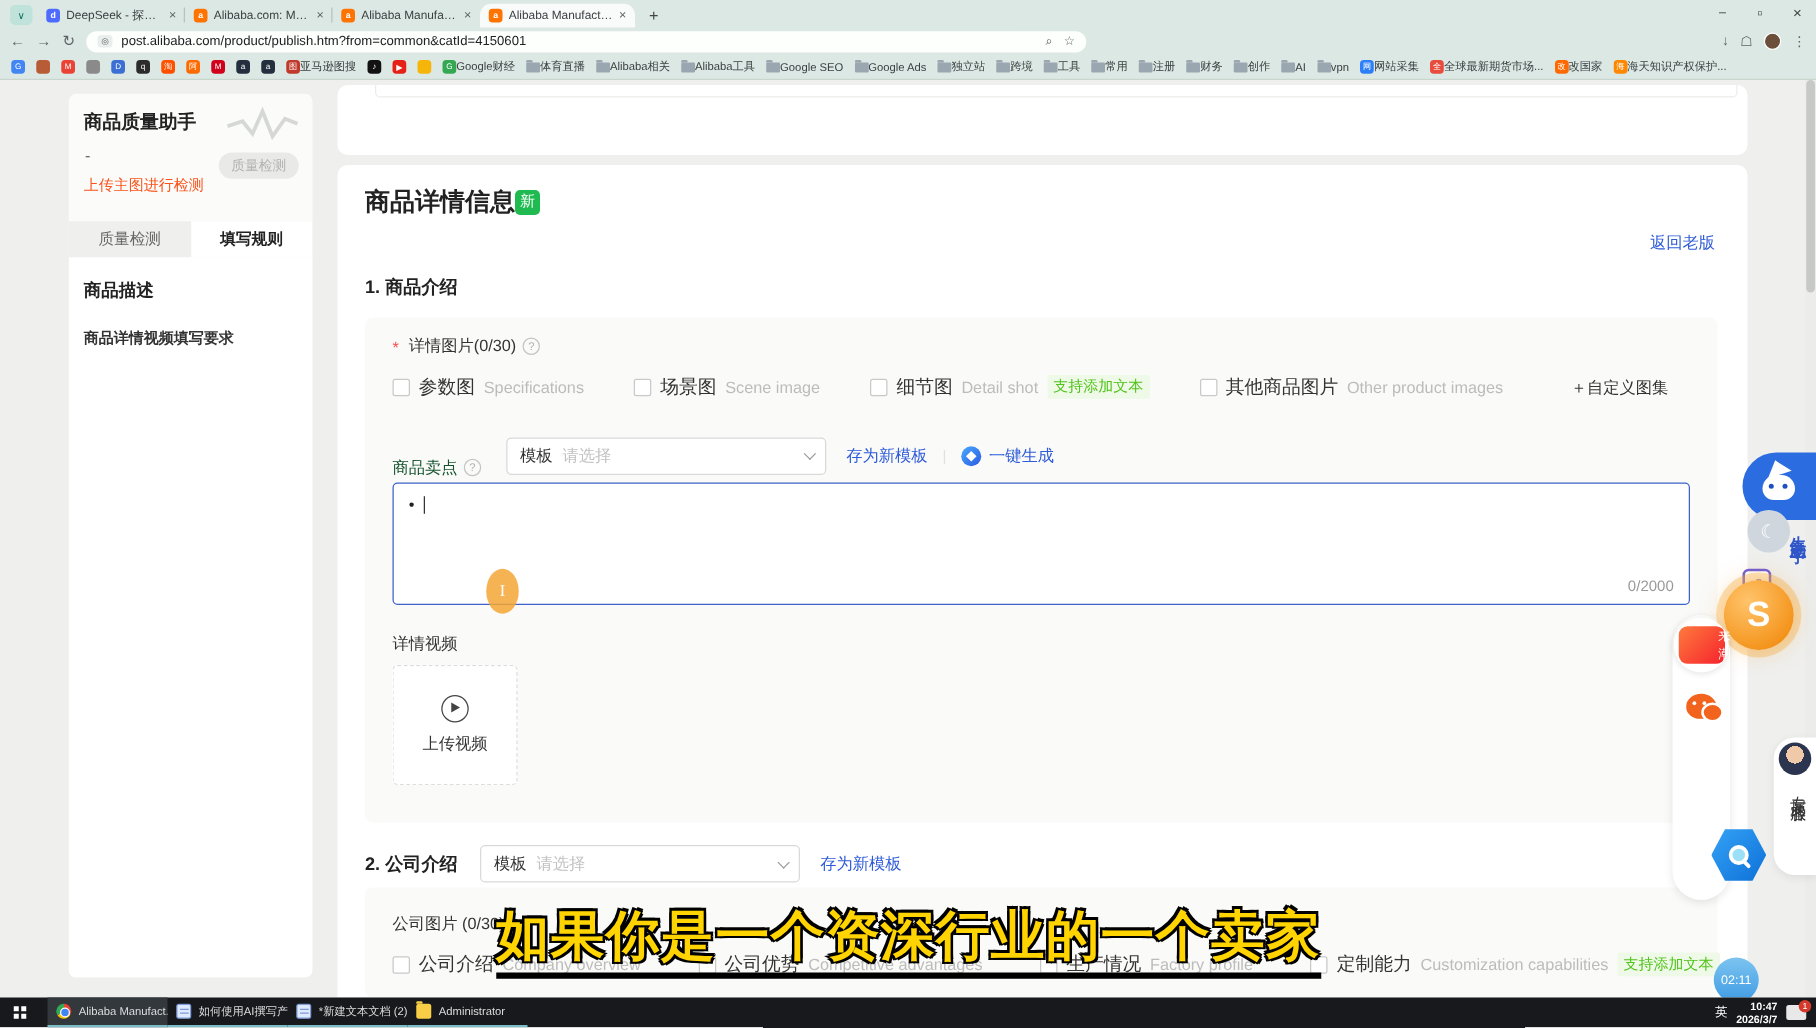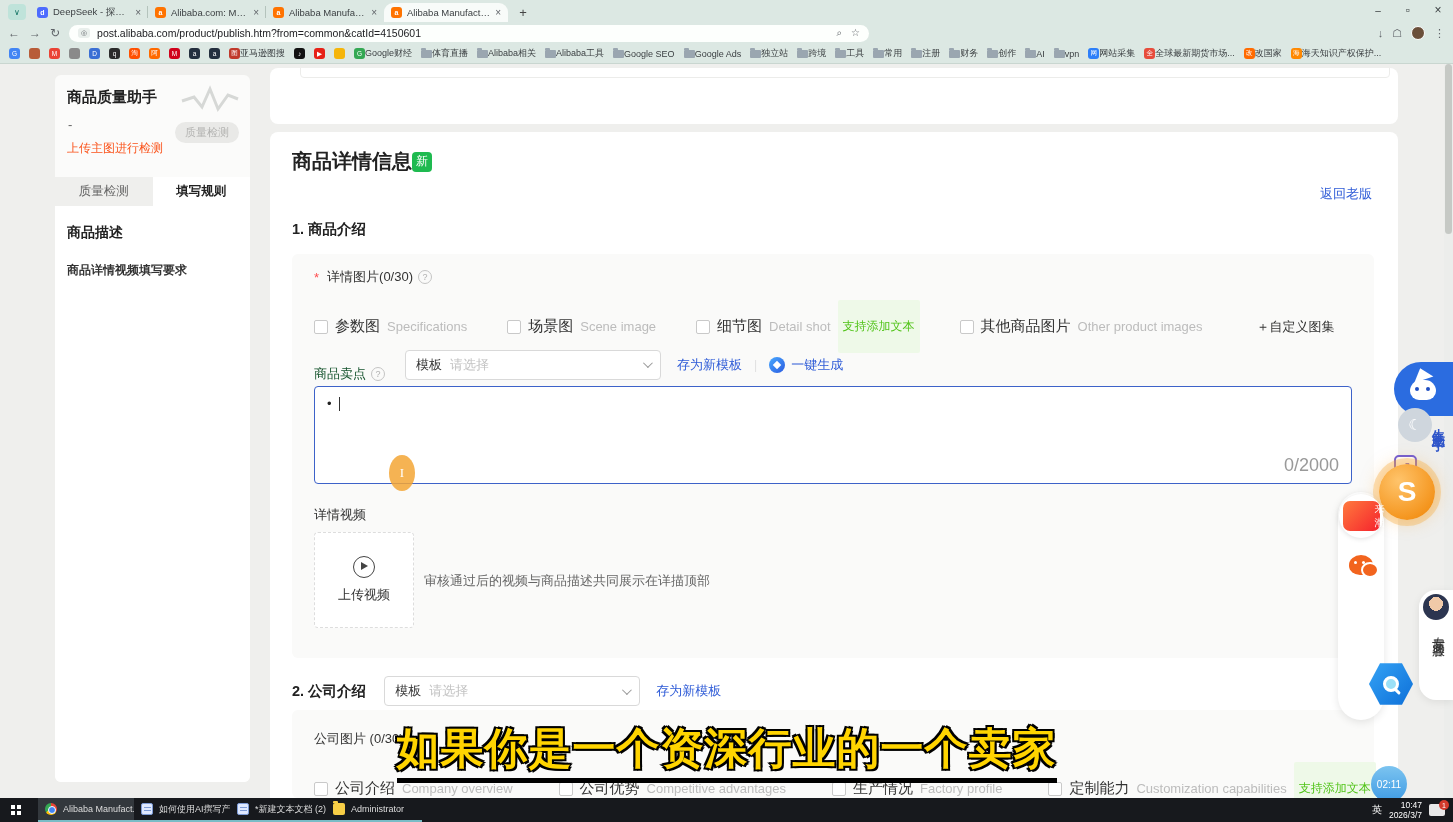--- a/index.html
+++ b/index.html
@@ -104,38 +104,38 @@
   .field-label { position:absolute; font-size:13px; color:#333; display:flex; align-items:center; gap:5px; }
   .qicon { width:14px; height:14px; border-radius:50%; border:1px solid #c4c4c4; color:#b0b0b0; font-size:9px; display:flex; align-items:center; justify-content:center; }
   .qicon::before { content:"?"; }
 
   .cbrow { position:absolute; display:flex; align-items:center; gap:40px; }
   .cb-items { display:contents; }
   .cb-item { display:flex; align-items:center; gap:7px; }
   .cb { width:14px; height:14px; border:1px solid #c9c9c9; border-radius:2px; background:#fff; flex:0 0 auto; }
   .cb-cn { font-size:15px; color:#333; white-space:nowrap; }
   .cb-en { font-size:13px; color:#bcbcbc; white-space:nowrap; }
-  .tag-green { font-size:12px; color:#52c41a; background:#eef9e8; border-radius:2px; padding:18px 5px; white-space:nowrap; }
+  .tag-green { font-size:12px; color:#52c41a; background:#eef9e8; border-radius:2px; padding:1px 5px; white-space:nowrap; }
   .custom-gallery { font-size:13px; color:#333; margin-left:14px; white-space:nowrap; }
 
   .sellrow { position:absolute; left:22px; top:92px; display:flex; align-items:center; }
   .sellrow .field-label-inline { font-size:13px; color:#14532d; display:flex; align-items:center; gap:5px;margin-top:19px; }
   .dropdown { width:256px; height:30px; background:#fff; border:1px solid #d9d9d9; border-radius:4px; display:flex; align-items:center; padding:0 10px; gap:8px; }
   .dd-label { font-size:13px; color:#333; }
   .dd-ph { font-size:13px; color:#c2c2c2; }
   .dd-caret { margin-left:auto; width:7px; height:7px; border-right:1.4px solid #999; border-bottom:1.4px solid #999; transform:rotate(45deg) translateY(-2px); }
   .blue-link { font-size:13px; color:#2e5bd7; white-space:nowrap; }
   .vdiv { color:#e0e0e0; margin:0 12px; font-size:12px; }
   .gen-ic { width:16px; height:16px; border-radius:50%; background:linear-gradient(135deg,#49a9ff,#2b5be0); margin-right:6px; position:relative; }
   .gen-ic::before { content:""; position:absolute; left:5px; top:5px; width:6px; height:6px; background:#fff; transform:rotate(45deg); }
 
   .editor { position:absolute; left:22px; top:132px; width:1038px; height:98px; background:#fff; border:1px solid #3d62c9; border-radius:4px; }
   .ed-bullet { position:absolute; left:12px; top:9px; font-size:13px; color:#222; }
   .ed-caret { position:absolute; left:24px; top:10px; width:1px; height:14px; background:#333; }
-  .ed-count { position:absolute; right:12px; bottom:7px; font-size:18px; color:#999; }
+  .ed-count { position:absolute; right:12px; bottom:7px; font-size:12px; color:#999; }
   .click-ind { position:absolute; left:97px; top:201px; width:26px; height:36px; border-radius:50%; background:rgba(243,166,53,.85); display:flex; align-items:center; justify-content:center; color:#fff; font-family:"Liberation Serif",serif; font-size:13px; z-index:5; }
 
   .uploadbox { position:absolute; left:22px; top:278px; width:100px; height:96px; background:#fff; border:1px dashed #ddd; border-radius:4px; display:flex; flex-direction:column; align-items:center; justify-content:center; gap:8px; }
   .play-ic { width:22px; height:22px; border:1.6px solid #444; border-radius:50%; position:relative; }
   .play-ic::before { content:""; position:absolute; left:7px; top:5px; border-left:7px solid #444; border-top:4.5px solid transparent; border-bottom:4.5px solid transparent; }
   .upload-label { font-size:13px; color:#333; }
   .upload-hint { position:absolute; left:132px; top:318px; font-size:13px; color:#666; }
 
   .s2row { position:absolute; left:22px; top:544px; display:flex; align-items:center; }
   .s2-title { font-size:14.5px; font-weight:bold; color:#222; margin-right:18px; }
@@ -181,21 +181,21 @@
   .ic-chrome { border-radius:50%; background:conic-gradient(#ea4335 0 33%,#fbbc05 0 66%,#34a853 0 100%); }
   .ic-chrome::after { content:""; position:absolute; left:3px; top:3px; width:6px; height:6px; border-radius:50%; background:#4285f4; border:1px solid #fff; }
   .ic-note { background:#dfe9ff; border:1px solid #7d9bd6; }
   .ic-note::after { content:""; position:absolute; left:2px; top:3px; width:7px; height:1px; background:#7d9bd6; box-shadow:0 3px #7d9bd6; }
   .ic-folder { background:#f7ce46; }
   .ic-folder::before { content:""; position:absolute; top:-2px; left:0; width:5px; height:2px; background:#f7ce46; border-radius:1px 1px 0 0; }
   .tb-right { margin-left:auto; display:flex; align-items:center; gap:7px; padding-right:8px; }
   .tray-items { display:contents; }
   .trayic { width:11px; height:11px; border-radius:3px; }
   .ime { color:#fff; font-size:10px; }
-  .clock { color:#fff; font-size:8.5px; text-align:right; line-height:1.2; }
+  .clock { color:#fff; font-size:8.5px; text-align:right; line-height:1.2;font-weight:bold; }
   .notif { width:16px; height:12px; background:#e8e8e8; border-radius:2px; position:relative; }
   .notif-badge { position:absolute; right:-4px; top:-4px; width:10px; height:10px; border-radius:50%; background:#d33a2c; color:#fff; font-size:7px; display:flex; align-items:center; justify-content:center; }
 </style>
 </head>
 <body>
 
 <div class="screen">
 
   <div class="chrome">
     <div class="tabbar">
@@ -469,21 +469,20 @@
         </div>
         <div class="click-ind">I</div>
 
         <div class="field-label" style="left:22px; top:252px;">
           <span>详情视频</span>
         </div>
         <div class="uploadbox">
           <span class="play-ic"></span>
           <span class="upload-label">上传视频</span>
         </div>
-        <div class="upload-hint">审核通过后的视频与商品描述共同展示在详描顶部</div>
       </div>
 
       <div class="s2row">
         <span class="s2-title">2. 公司介绍</span>
         <div class="dropdown">
           <span class="dd-label">模板</span>
           <span class="dd-ph">请选择</span>
           <span class="dd-caret"></span>
         </div>
         <span class="blue-link" style="margin-left:16px;">存为新模板</span>

